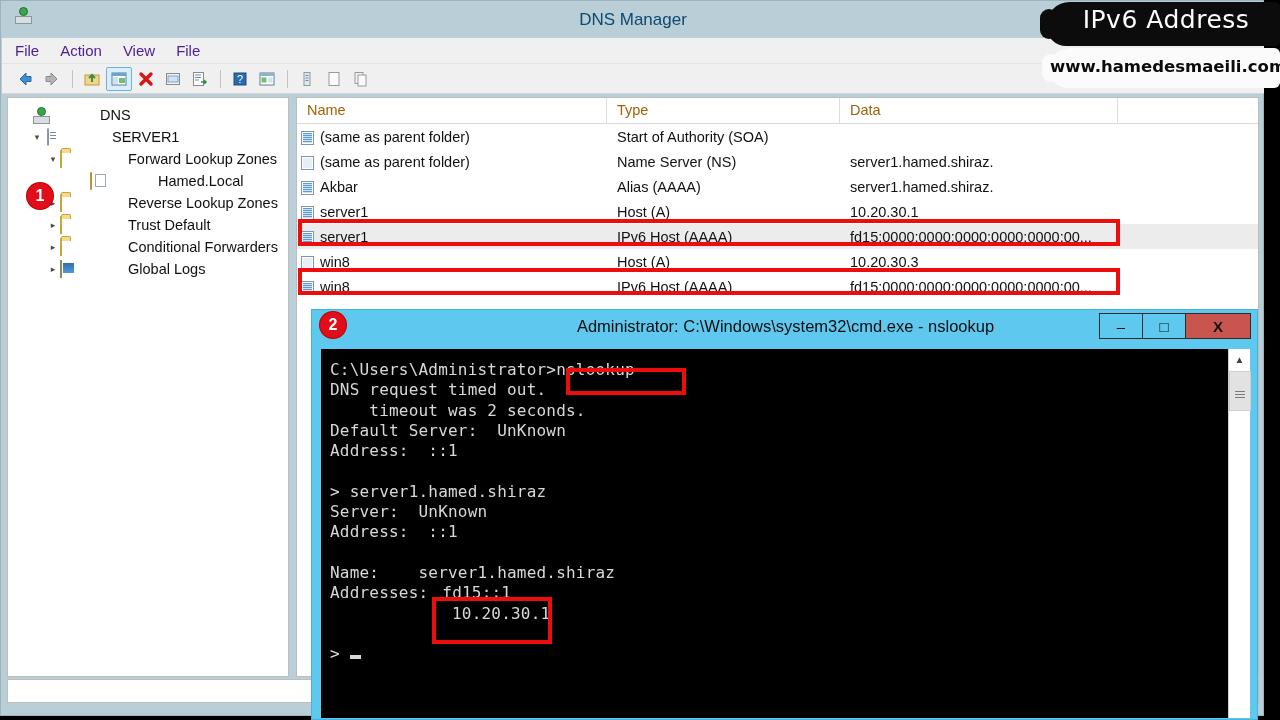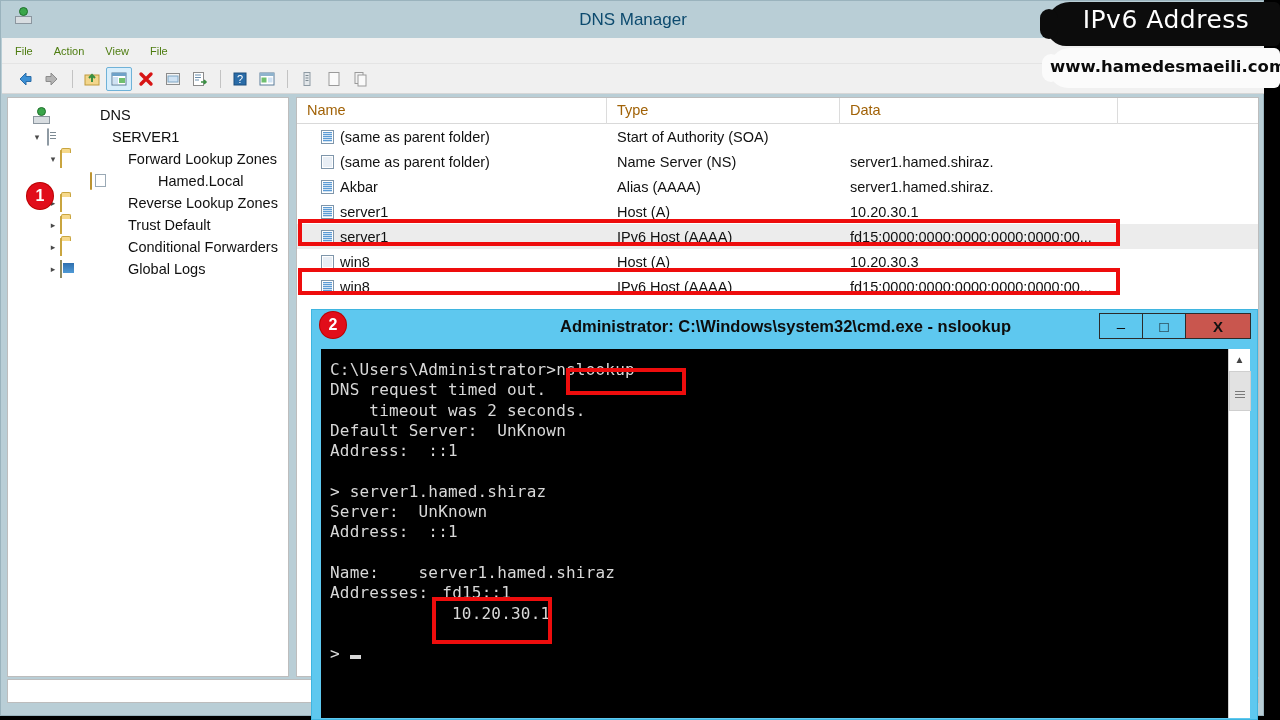--- a/index.html
+++ b/index.html
@@ -37,21 +37,21 @@
   
   .menubar {
     position: absolute; left: 1px; top: 37px;
     width: 1262px; height: 26px;
     background: #f0f0f0;
     border-bottom: 1px solid #e4e4e4;
     display: flex; align-items: center;
     padding-left: 13px;
   }
   .menu-item {
-    font-size: 11px; color: #4d7c0f;
+    font-size: 15px; color: #4c1d95;
     padding: 2px 10px 2px 0; margin-right: 11px;
     cursor: default;
   }
 
   
   .toolbar {
     position: absolute; left: 1px; top: 63px;
     width: 1262px; height: 30px;
     background: #f0f0f0;
     border-bottom: 1px solid #d6d6d6;
@@ -208,21 +208,21 @@
     border-right: 1px solid #dcdcdc;
     height: 26px;
   }
   .lv-row {
     display: flex; height: 25px; align-items: center;
     font-size: 14.5px; color: #111;
     position: relative;
   }
   .lv-row.hl { background: #ececec; }
   .lv-cell { padding-left: 10px; overflow: hidden; white-space: nowrap; }
-  .lv-cell.name { display: flex; align-items: center; padding-left: 24px; }
+  .lv-cell.name { display: flex; align-items: flex-end; padding-left: 4px; }
   .rec-icon {
     width: 13px; height: 14px; margin-right: 6px; flex: 0 0 13px;
     background: #ffffff; border: 1px solid #7f96ab;
     position: relative;
   }
   .rec-icon.multi:after {
     content:""; position:absolute; left:1px; top:1px;
     width: 9px; height: 10px;
     background: repeating-linear-gradient(#5b9bd5 0 1px, #cfe2f3 1px 2px);
   }
@@ -253,21 +253,21 @@
     width: 947px; height: 411px;
     background: #5ec8ef;
     border: 1px solid #3fb5e0;
   }
   .cmd-title {
     position: relative; height: 32px;
   }
   .cmd-title-text {
     position: absolute; left: 0; top: 0; width: 947px;
     text-align: center; line-height: 32px;
-    font-size: 16.5px; color: #0d0d0d; font-weight: bold;
+    font-size: 16.5px; color: #0d0d0d;
   }
   .cmd-btns {
     position: absolute; right: 6px; top: 3px;
     display: flex; height: 26px;
   }
   .cmd-btn {
     width: 44px; height: 26px;
     display:flex; align-items:center; justify-content:center;
     background: #5ec8ef; border: 1px solid #2b2b2b;
     font-size: 15px; color: #111; margin-left: -1px;

